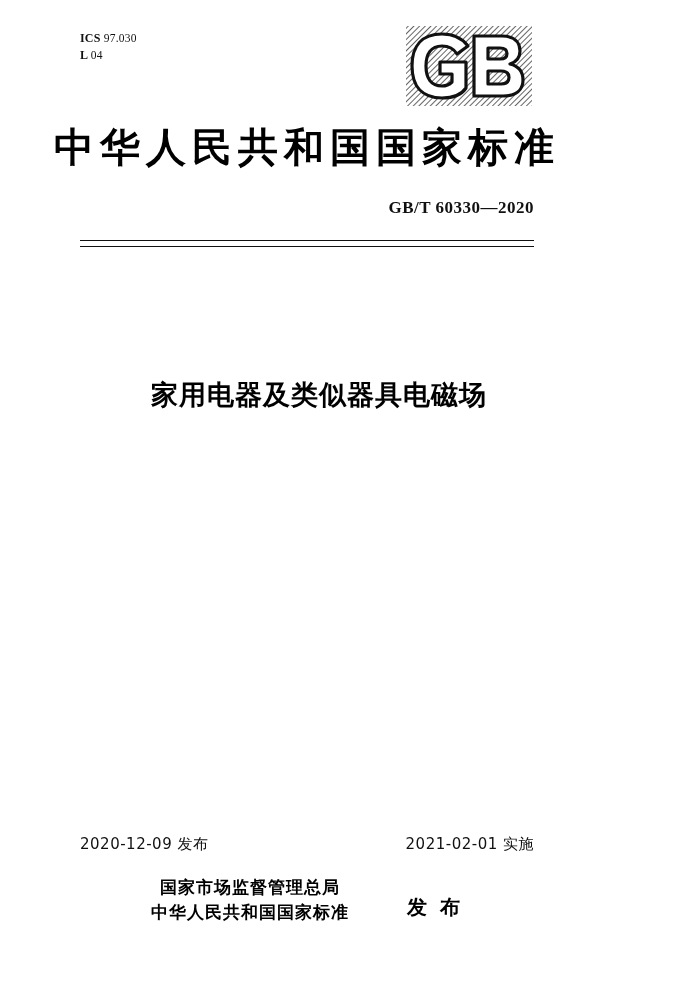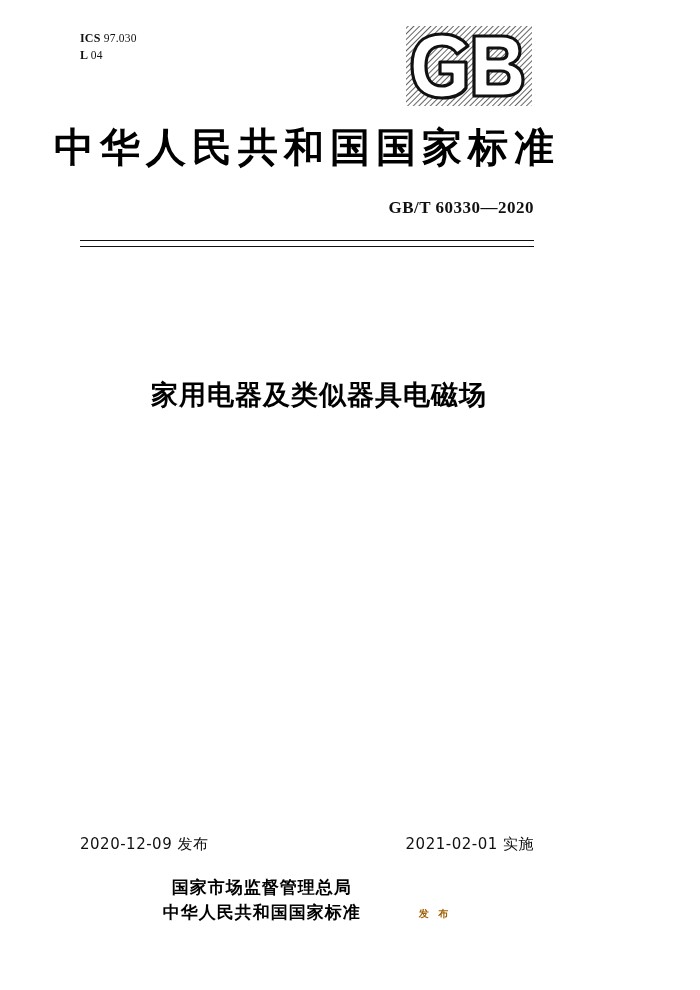--- a/index.html
+++ b/index.html
@@ -170,26 +170,26 @@
     font-size: 17px;
     line-height: 1.45;
     letter-spacing: 1px;
     text-align: center;
     color: #000;
   }
   .issuer-names .ln { display: block; }
   .issuer-publish {
     font-family: "DejaVu Sans", "Liberation Sans", sans-serif;
     font-weight: bold;
-    font-size: 10px;
+    font-size: 20px;
     letter-spacing: 3px;
     margin-left: 10px;
     align-self: flex-end;
     padding-bottom: 3px;
-    color: #a16207;
+    color: #000000;
   }
 </style>
 </head>
 <body>
 
 <div class="page">
 
   <div class="ics-block">
     <div class="ics-line">
       <span>ICS</span>

